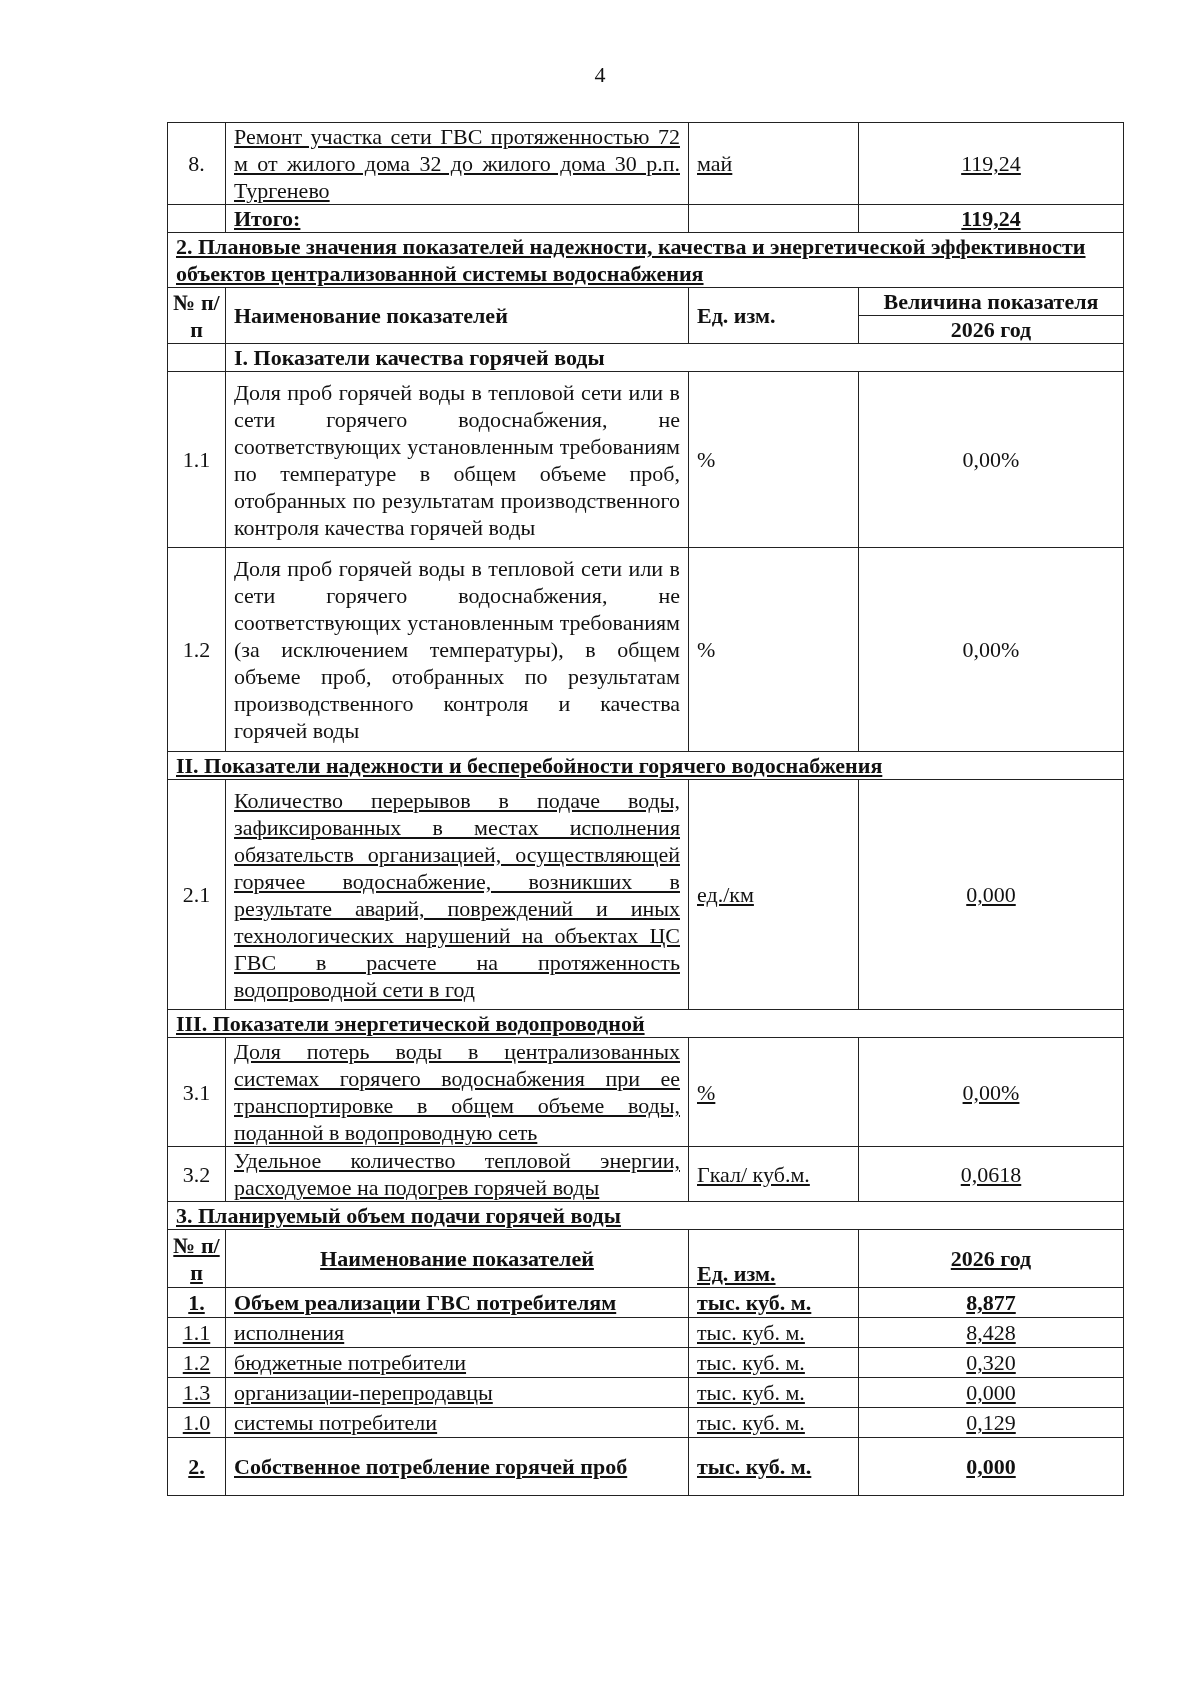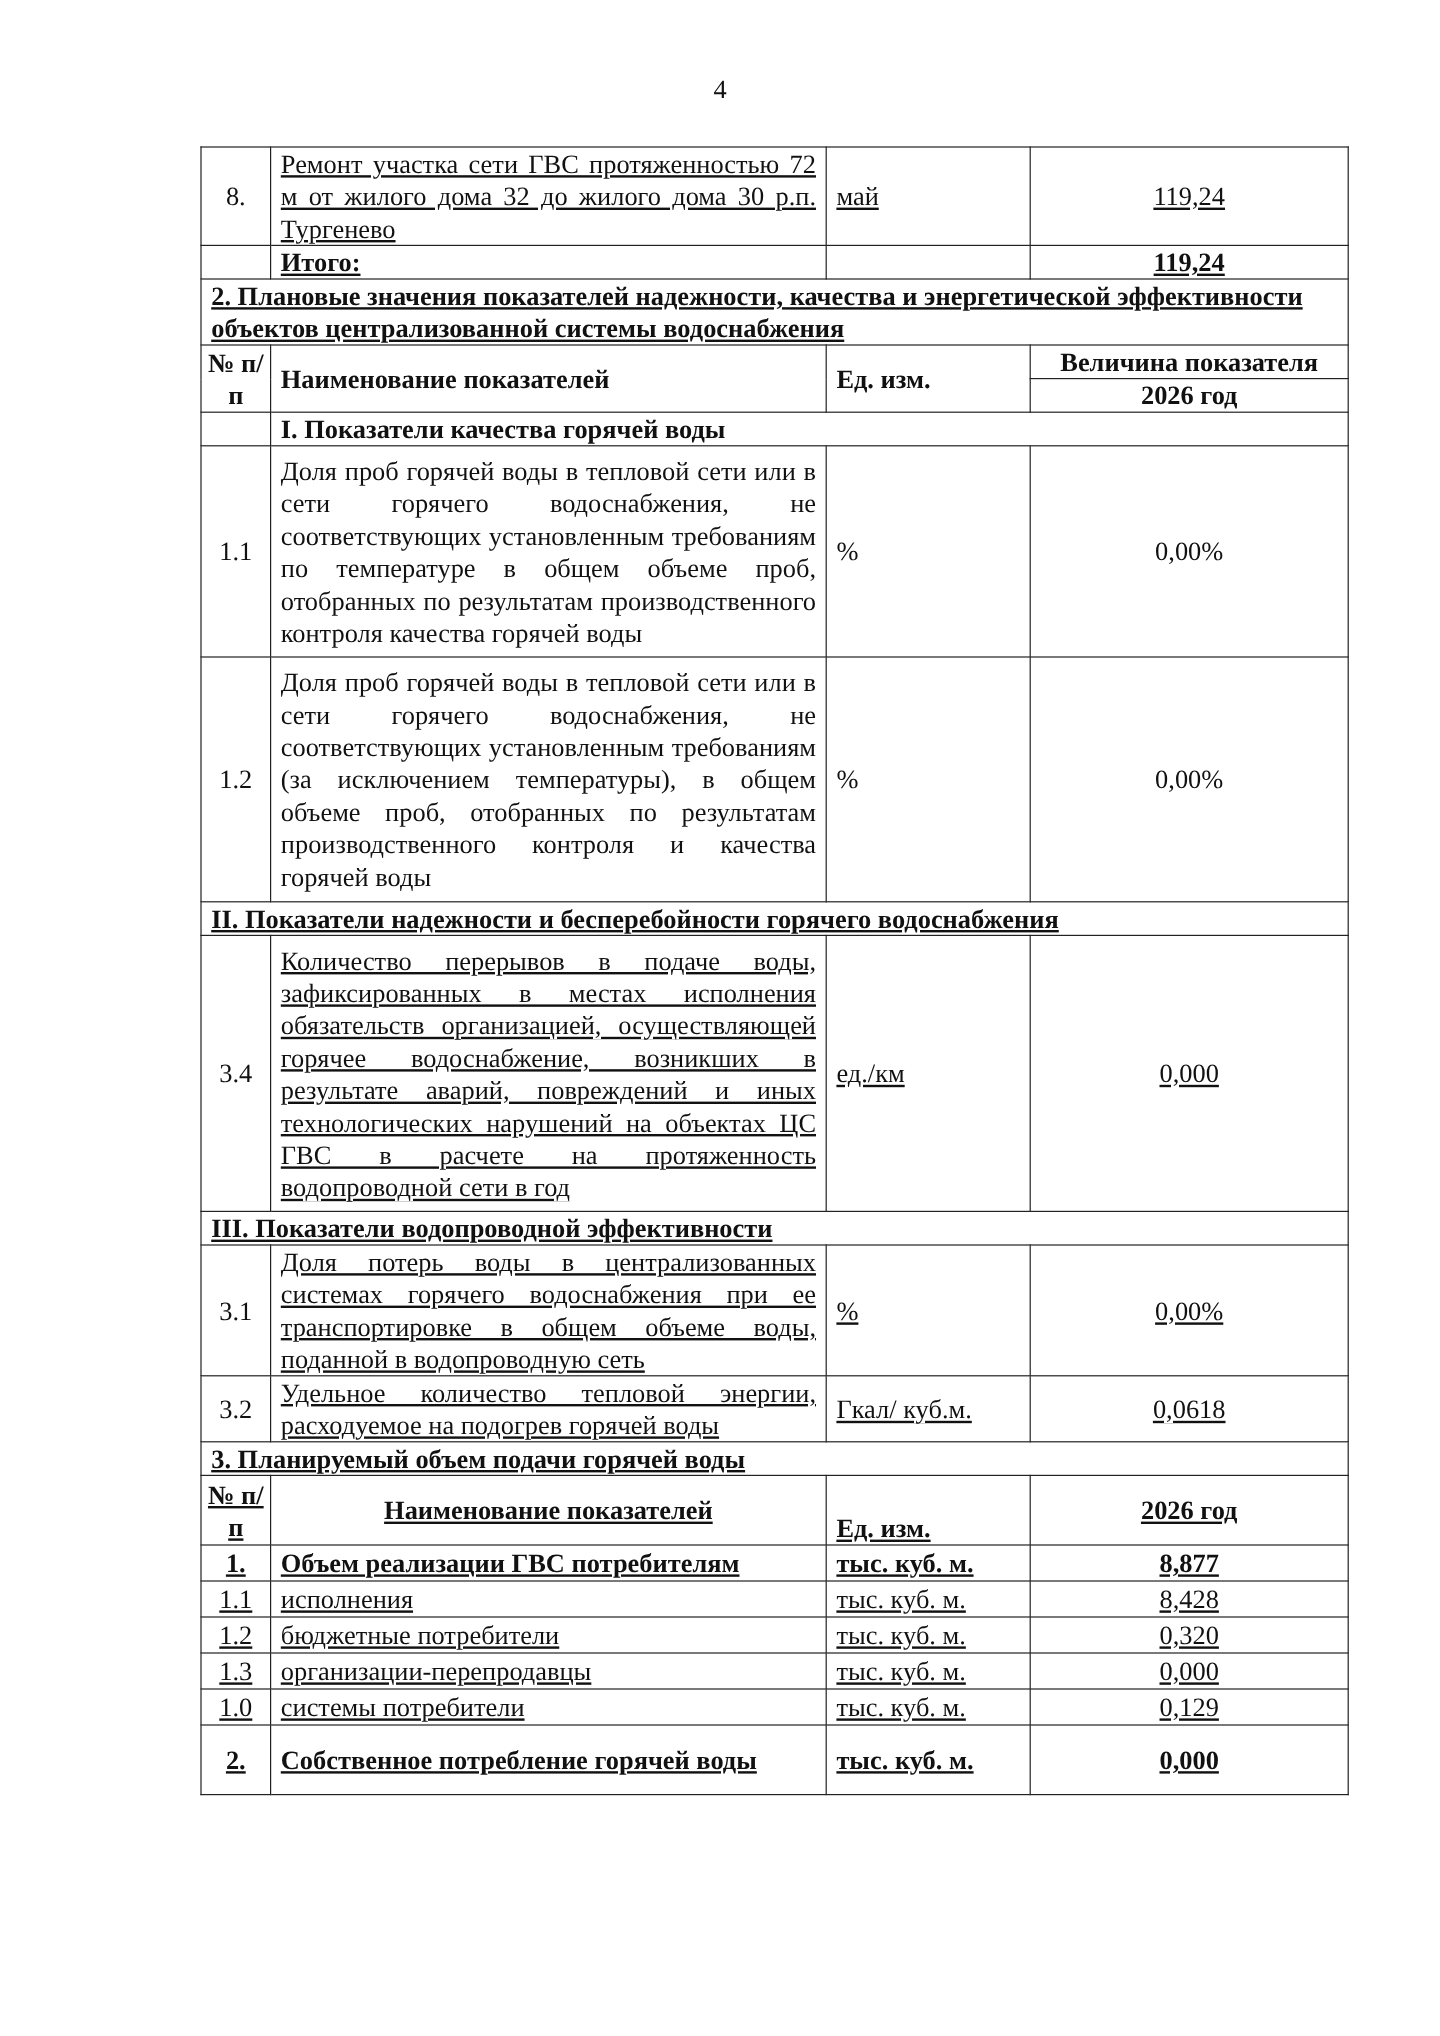--- a/index.html
+++ b/index.html
@@ -71,28 +71,28 @@
     <td class="c-num">1.2</td>
     <td class="just">Доля проб горячей воды в тепловой сети или в сети горячего водоснабжения, не соответствующих установленным требованиям (за исключением температуры), в общем объеме проб, отобранных по результатам производственного контроля и качества горячей воды</td>
     <td class="c-unit">%</td>
     <td class="c-val">0,00%</td>
   </tr>
 
   <tr class="sec" style="height:26px">
     <td colspan="4" class="cond">II. Показатели надежности и бесперебойности горячего водоснабжения</td>
   </tr>
   <tr style="height:230px">
-    <td class="c-num">3.4</td>
+    <td class="c-num">2.1</td>
     <td class="just cond">Количество перерывов в подаче воды, зафиксированных в местах исполнения обязательств организацией, осуществляющей горячее водоснабжение, возникших в результате аварий, повреждений и иных технологических нарушений на объектах ЦС ГВС в расчете на протяженность водопроводной сети в год</td>
     <td class="c-unit cond">ед./км</td>
     <td class="c-val cond">0,000</td>
   </tr>
 
   <tr class="sec" style="height:26px">
-    <td colspan="4" class="cond">III. Показатели водопроводной эффективности</td>
+    <td colspan="4" class="cond">III. Показатели энергетической водопроводной</td>
   </tr>
   <tr style="height:104px">
     <td class="c-num">3.1</td>
     <td class="just cond">Доля потерь воды в централизованных системах горячего водоснабжения при ее транспортировке в общем объеме воды, поданной в водопроводную сеть</td>
     <td class="c-unit cond">%</td>
     <td class="c-val cond">0,00%</td>
   </tr>
   <tr style="height:52px">
     <td class="c-num">3.2</td>
     <td class="just cond">Удельное количество тепловой энергии, расходуемое на подогрев горячей воды</td>
@@ -135,18 +135,18 @@
     <td class="c-val cond">0,000</td>
   </tr>
   <tr style="height:30px">
     <td class="c-num cond">1.0</td>
     <td class="cond">системы потребители</td>
     <td class="c-unit cond">тыс. куб. м.</td>
     <td class="c-val cond">0,129</td>
   </tr>
   <tr style="height:58px">
     <td class="c-num b cond">2.</td>
-    <td class="b cond">Собственное потребление горячей воды</td>
+    <td class="b cond">Собственное потребление горячей проб</td>
     <td class="c-unit b cond">тыс. куб. м.</td>
     <td class="c-val b cond">0,000</td>
   </tr>
 </tbody>
   </table>
 
 </body></html>

